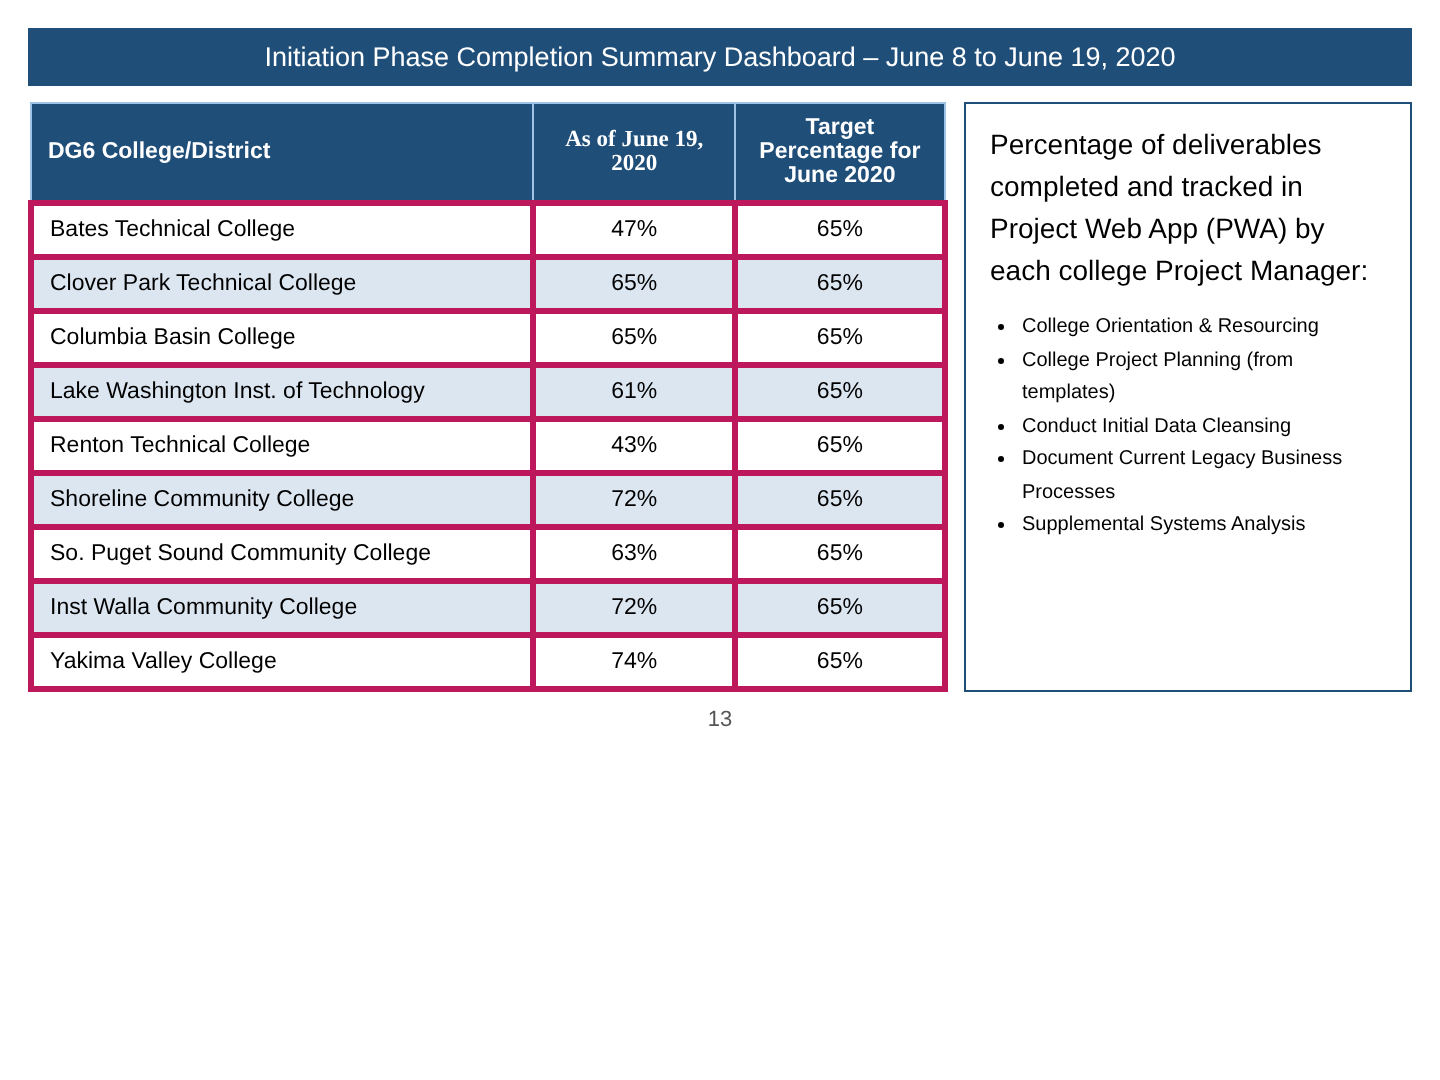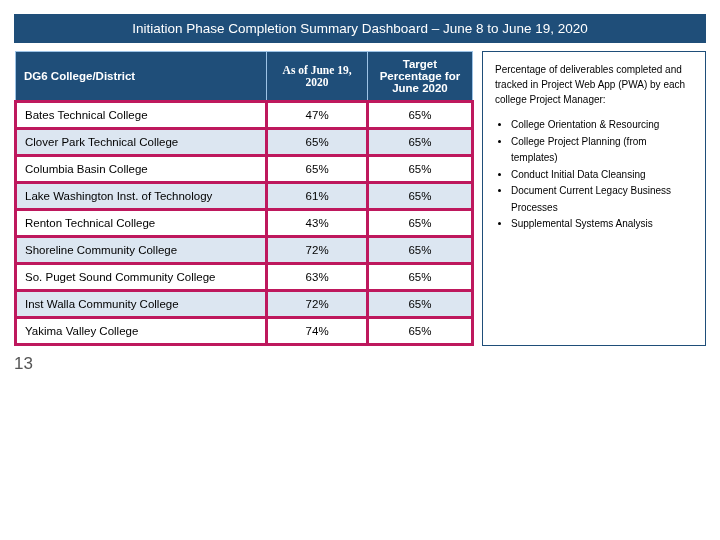--- a/index.html
+++ b/index.html
@@ -32,21 +32,21 @@
     .table-section {
       flex: 0 0 460px;
     }
     .info-section {
       flex: 1;
       border: 1.5px solid #1f4e79;
       padding: 10px 12px;
       font-size: 11.5px;
     }
     .info-section .info-intro {
-      font-size: 10px;
+      font-size: 14px;
       margin-bottom: 10px;
       line-height: 1.5;
     }
     .info-section ul {
       list-style: disc;
       padding-left: 16px;
       font-size: 10px;
       line-height: 1.65;
     }
     table {
@@ -78,22 +78,22 @@
     tbody td {
       padding: 6px 8px;
       border: 3px solid #be185d;
       vertical-align: middle;
     }
     tbody td.center { text-align: center; }
     .col-college { width: 55%; }
     .col-asof { width: 22%; text-align: center; font-family: Liberation Serif, serif; }
     .col-target { width: 23%; text-align: center; }
     .page-num {
-      text-align: left;
-      font-size: 17px;
+      text-align: center;
+      font-size: 11px;
       color: #555;
       margin-top: 8px;
     }
   </style>
 </head>
 <body>
 
 <div class="page-wrapper">
   <div class="header-bar">
     <span>Initiation Phase Completion Summary Dashboard – June 8 to June 19, 2020</span>

